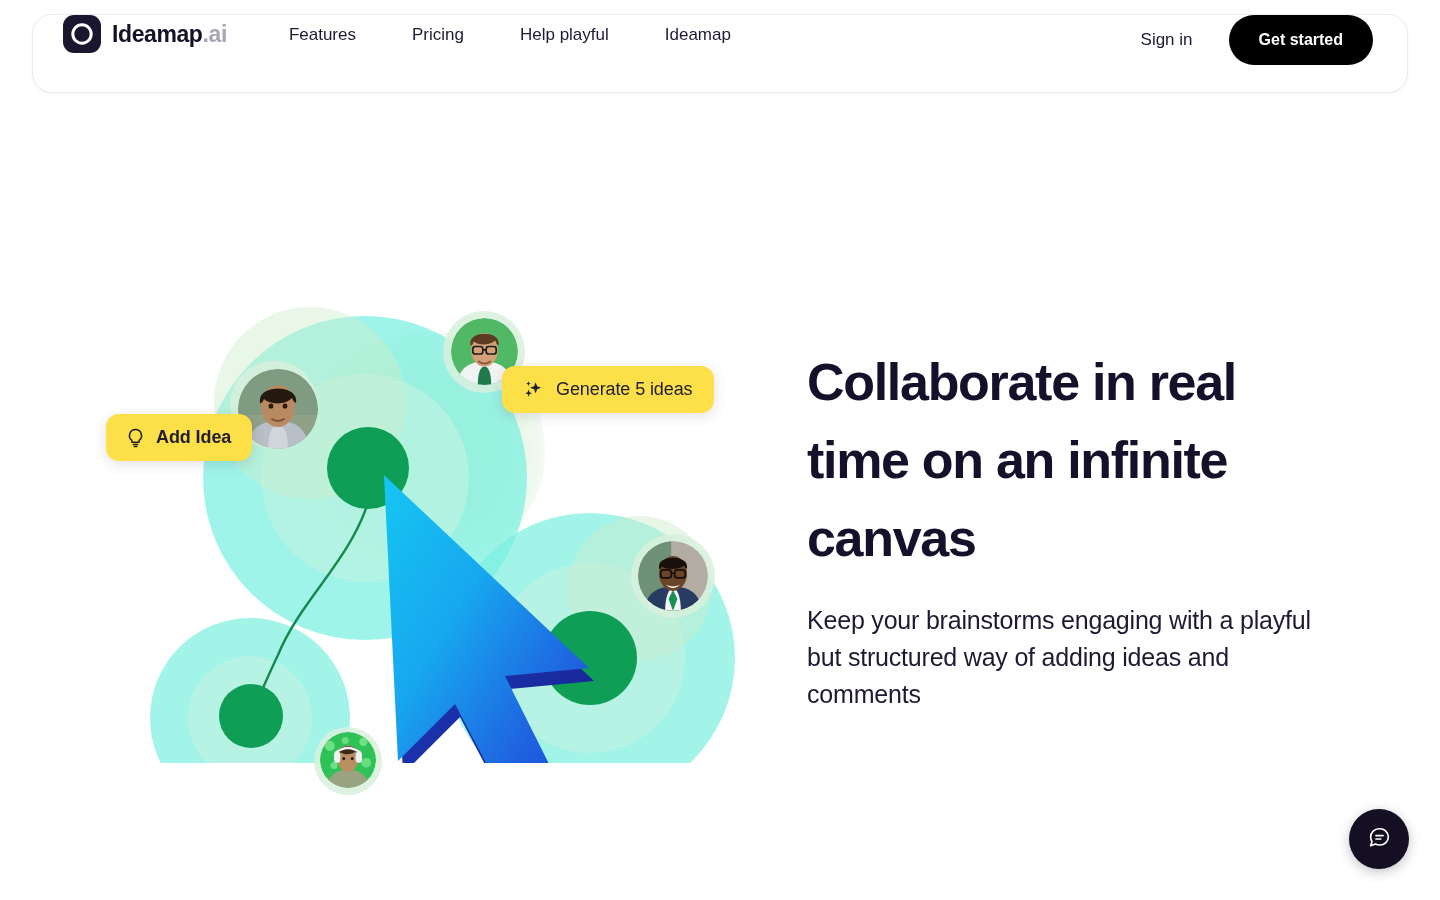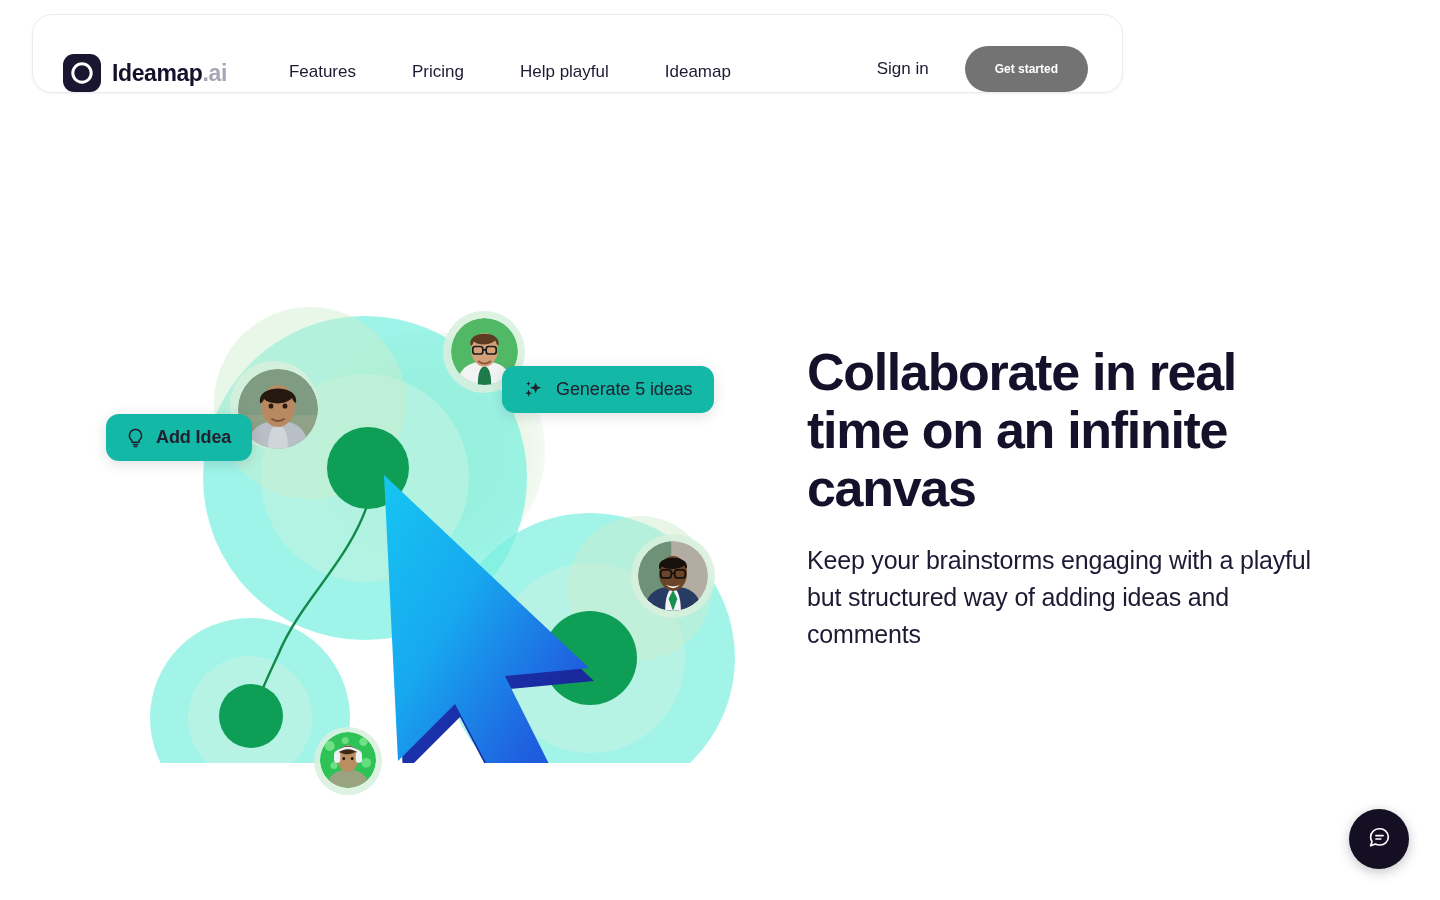--- a/index.html
+++ b/index.html
@@ -10,28 +10,28 @@
     background: #ffffff;
     font-family: "Liberation Sans", sans-serif;
     overflow: hidden;
   }
 
   
   .navbar {
     position: absolute;
     left: 32px;
     top: 14px;
-    width: 1091px;
+    width: 1376px;
     height: 79px;
     background: #ffffff;
     border: 1px solid #ececf0;
     border-radius: 20px;
     box-shadow: 0 1px 3px rgba(20,18,40,0.05);
     display: flex;
-    align-items: flex-end;
+    align-items: flex-start;
     padding: 0 34px 0 30px;
   }
 
   .brand {
     display: flex;
     align-items: center;
     gap: 11px;
     margin-right: 40px;
     cursor: pointer;
   }
@@ -75,23 +75,23 @@
     gap: 30px;
   }
   .signin {
     font-size: 17px;
     color: #1d1b33;
     cursor: pointer;
     padding: 8px 6px;
     white-space: nowrap;
   }
   .cta {
-    background: #737373;
+    background: #000000;
     color: #ffffff;
-    font-size: 12px;
+    font-size: 16px;
     font-weight: bold;
     border: none;
     border-radius: 999px;
     padding: 16px 30px;
     cursor: pointer;
     white-space: nowrap;
     font-family: "Liberation Sans", sans-serif;
   }
 
   
@@ -112,42 +112,42 @@
   .illustration svg { position: absolute; left: 0; top: 0; }
 
   .text-col {
     position: absolute;
     left: 807px;
     top: 250px;
     width: 540px;
   }
   .headline {
     font-size: 52px;
-    line-height: 58px;
+    line-height: 78px;
     font-weight: bold;
     letter-spacing: -1.3px;
     color: #14122b;
     max-width: 450px;
   }
   .subhead {
     margin-top: 25px;
     font-size: 25px;
     line-height: 37px;
     color: #1d1b33;
     max-width: 520px;
     letter-spacing: -0.2px;
   }
 
   
   .chip {
     position: absolute;
     display: flex;
     align-items: center;
     gap: 12px;
-    background: #14b8a6;
+    background: #fde047;
     border-radius: 13px;
     padding: 13px 21px;
     box-shadow: 0 3px 14px rgba(20,18,40,0.13);
     cursor: pointer;
     white-space: nowrap;
     justify-content: space-between;
   }
   .chip-label {
     font-size: 18px;
     color: #22202f;

